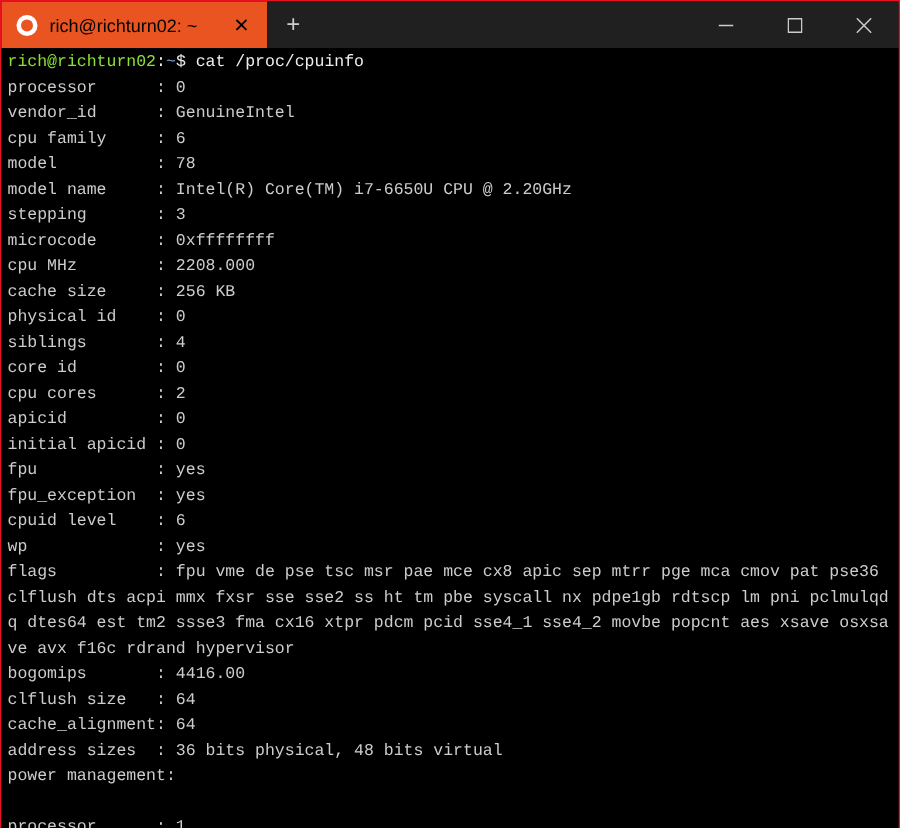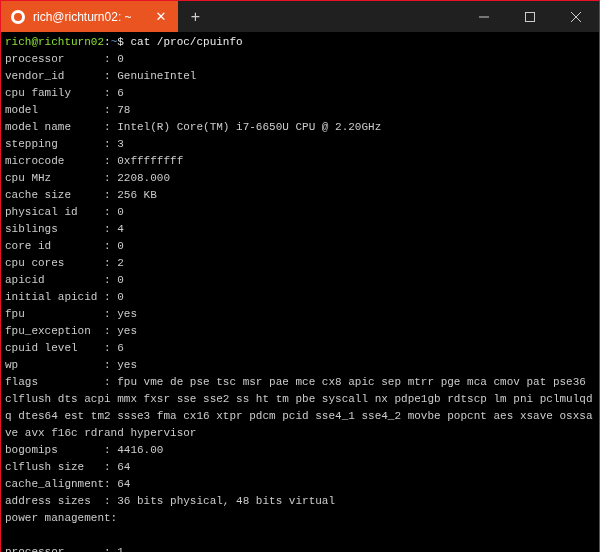--- a/index.html
+++ b/index.html
@@ -23,21 +23,21 @@
     display: flex;
     align-items: stretch;
     user-select: none;
   }
   .tab {
     display: flex;
     align-items: center;
     height: 31px;
     padding: 0 8px 0 10px;
     font-size: 12px;
-    color: #ffffff;
+    color: #000000;
     gap: 20px;
   }
   .tab.active {
     background: #e95420;
     min-width: 170px;
     justify-content: space-between;
   }
   .tab-left { display: flex; align-items: center; gap: 8px; }
   .ubuntu-icon {
     width: 14px; height: 14px;

